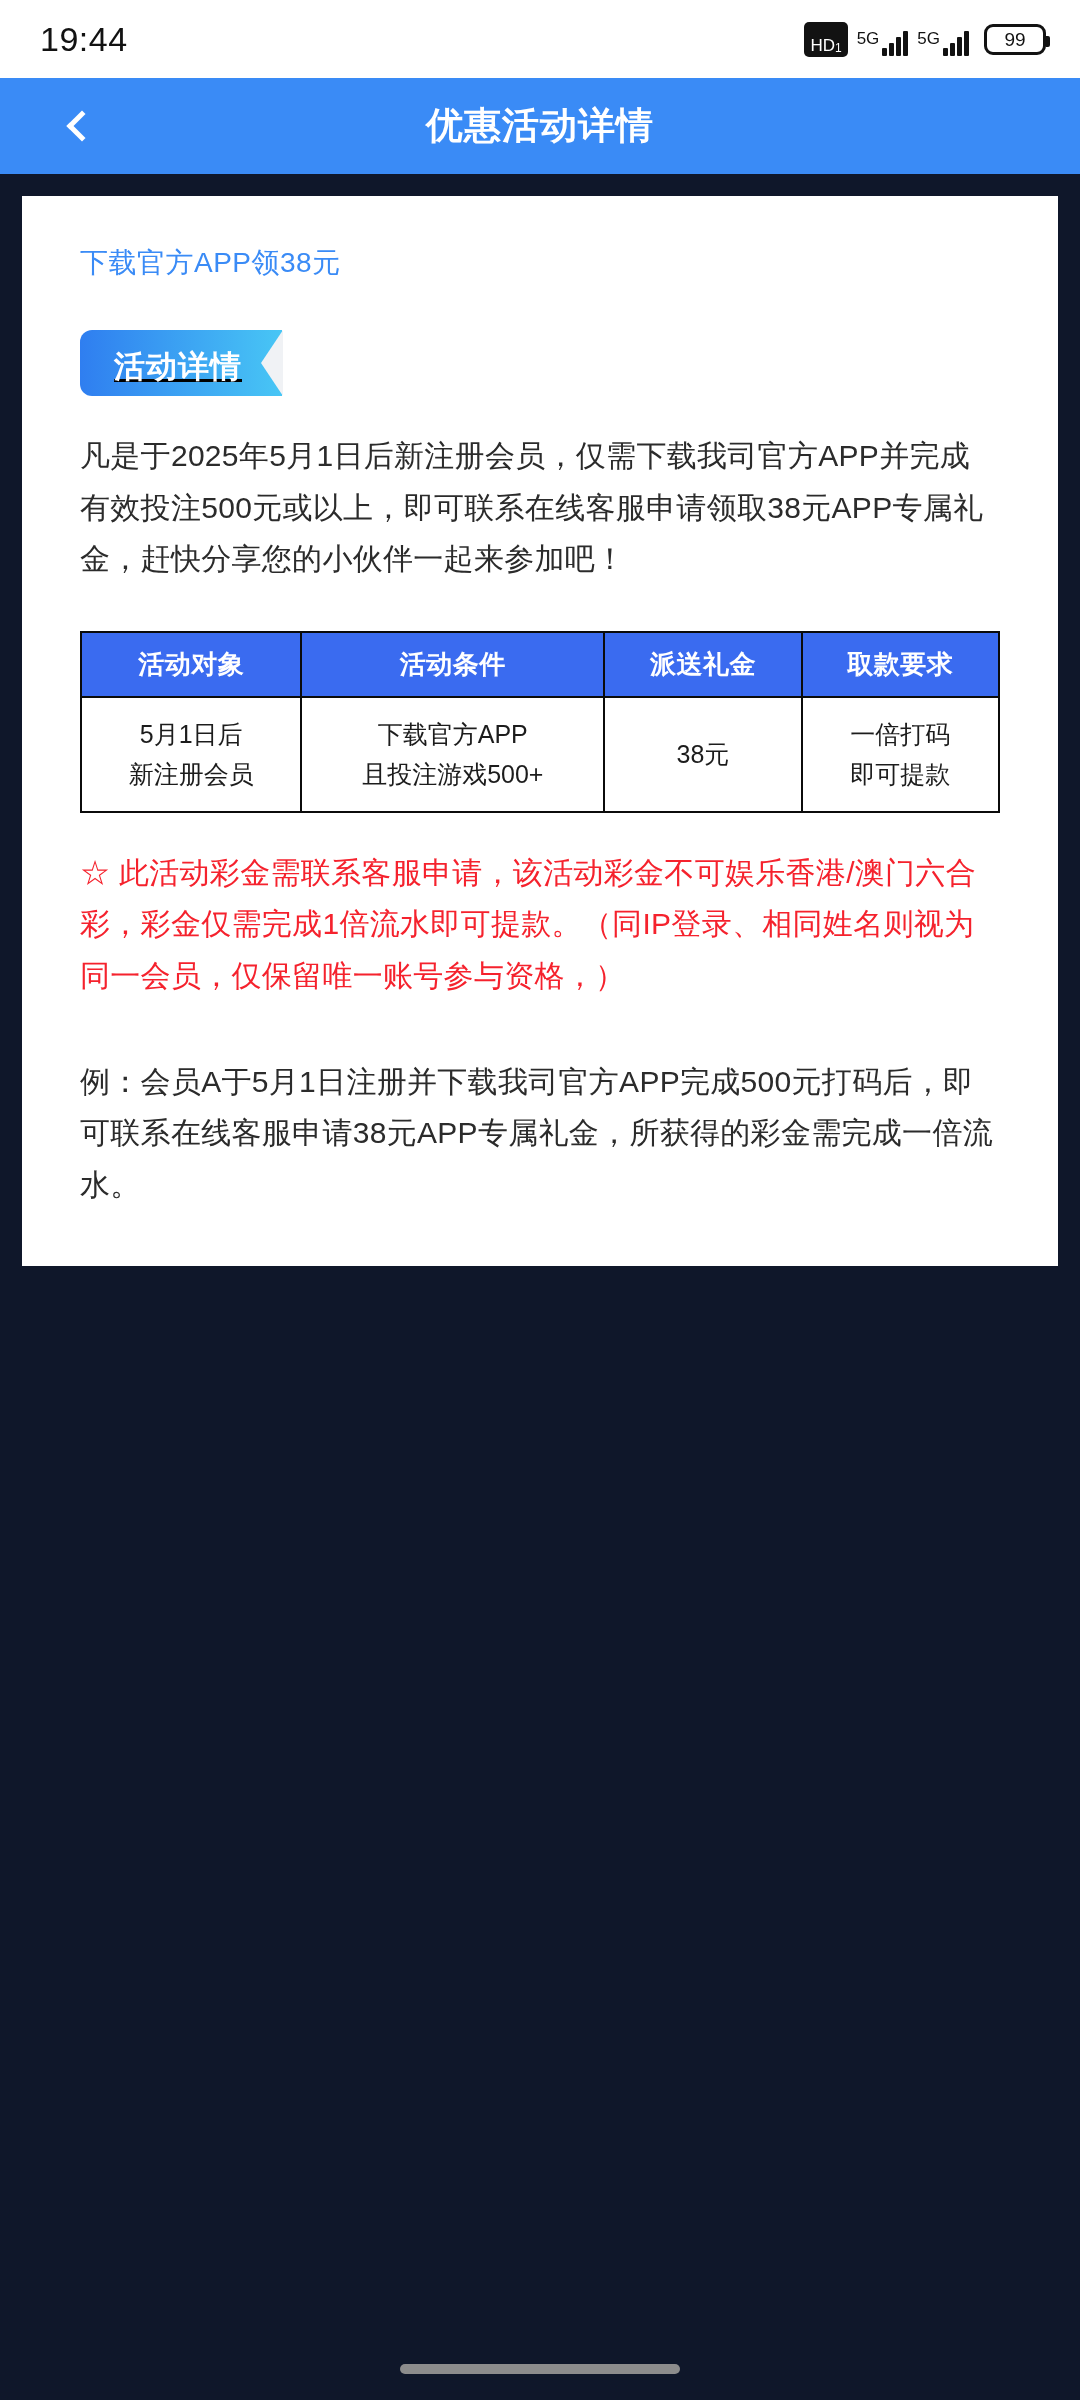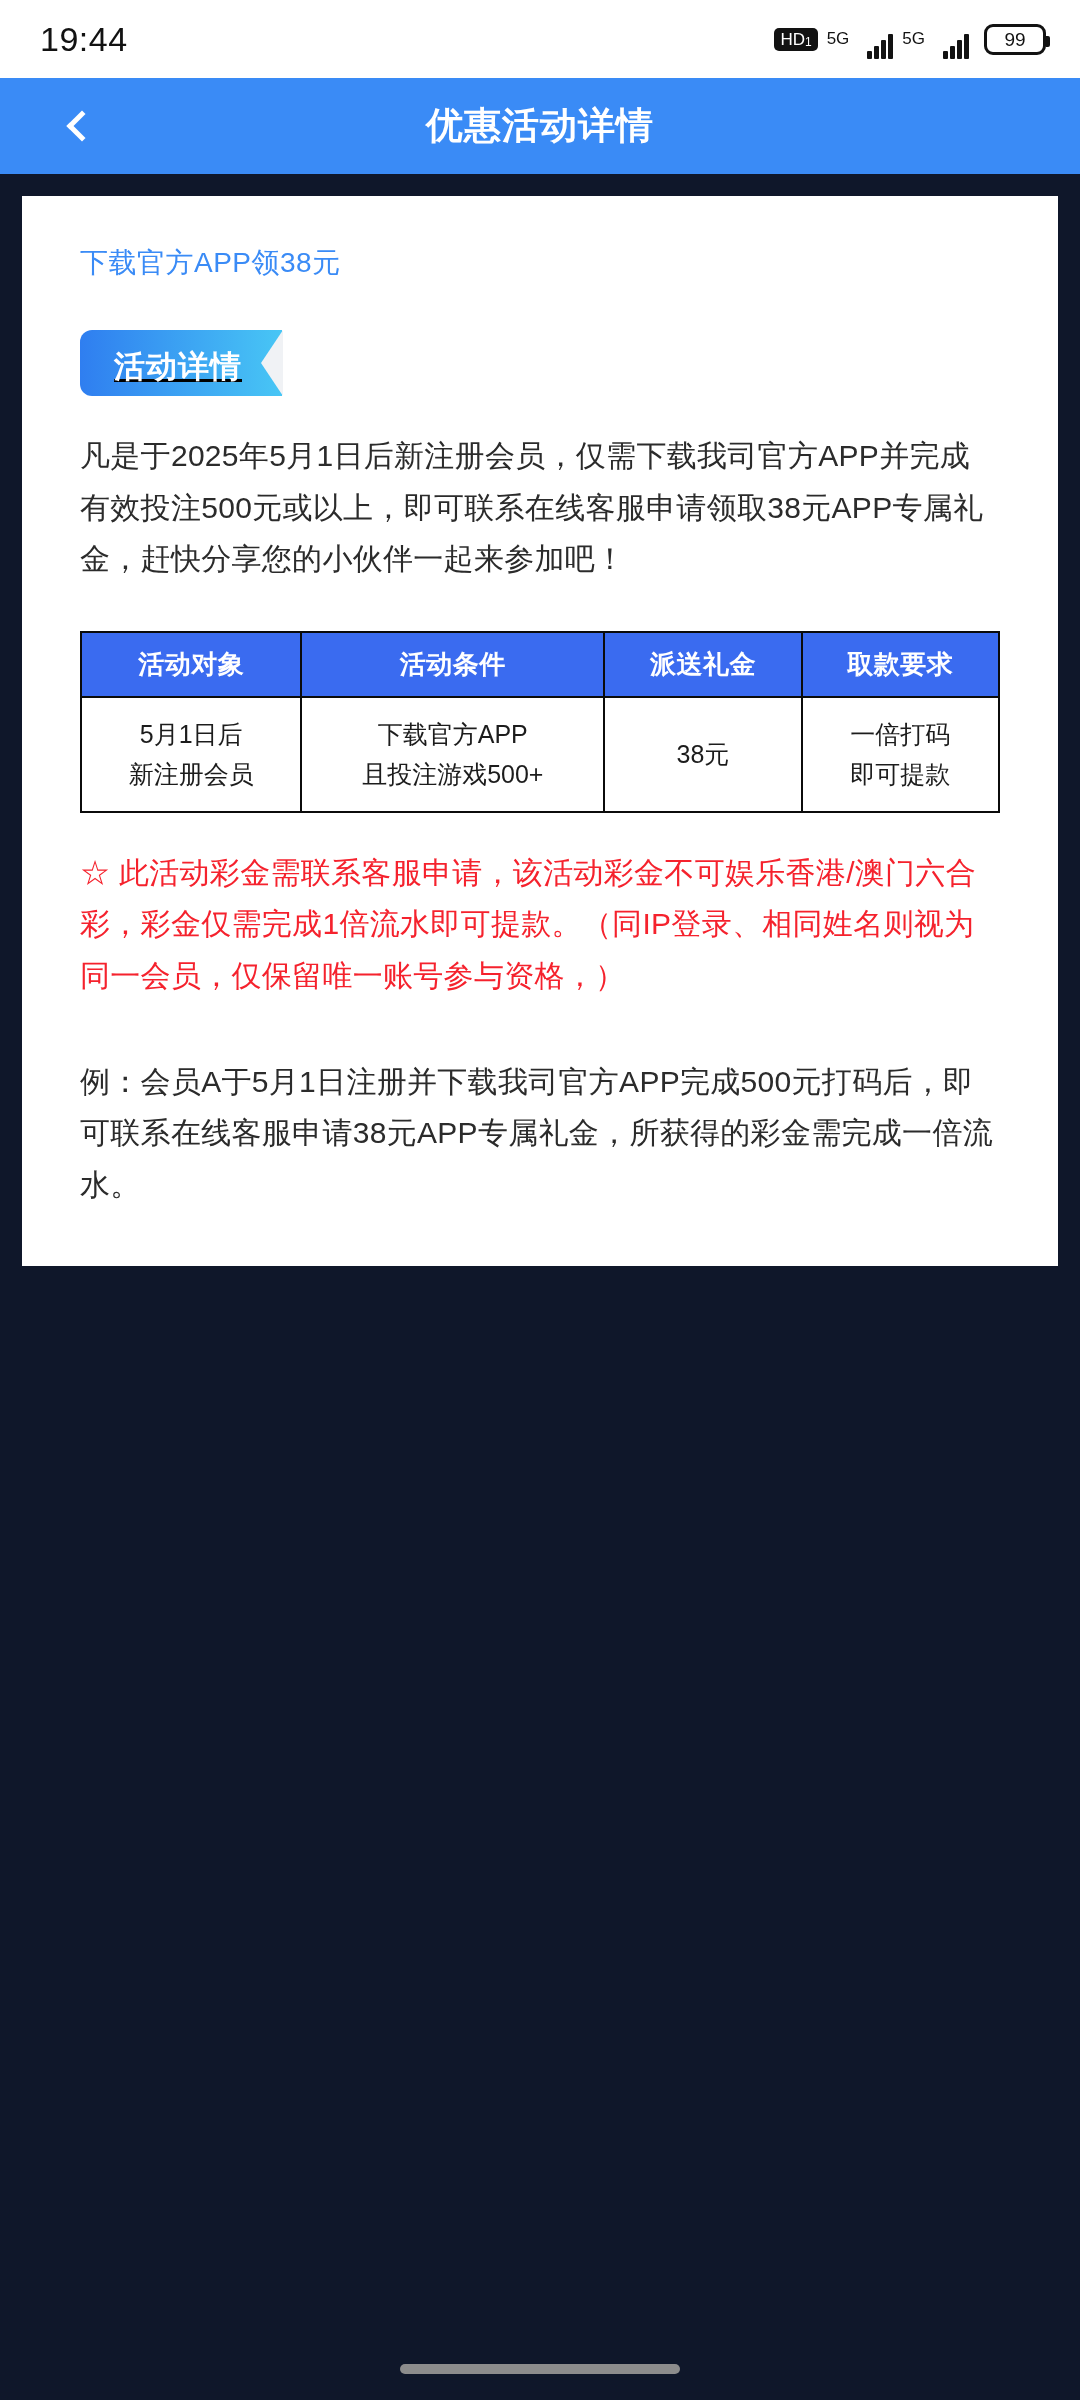--- a/index.html
+++ b/index.html
@@ -29,28 +29,28 @@
   .status-right {
     display: flex;
     align-items: center;
     gap: 9px;
   }
   .hd-badge {
     background: #121212;
     color: #ffffff;
     font-size: 17px;
     border-radius: 5px;
-    padding: 3px 6px 3px 6px;
+    padding: 15px 6px 3px 6px;
     line-height: 1;
     letter-spacing: 0;
     display: flex;
     align-items: flex-end;
   }
   .hd-badge sub { font-size: 12px; line-height: 1; }
-  .sig-group { display: flex; align-items: center; gap: 18px; margin-top: 13px; }
+  .sig-group { display: flex; align-items: flex-start; gap: 3px; margin-top: 13px; }
   .sig-label { font-size: 17px; color: #121212; line-height: 1; margin-bottom: 14px; }
   .bars { display: flex; align-items: flex-end; gap: 2px; height: 26px; }
   .bars i { width: 5px; background: #121212; border-radius: 1px; display: block; }
   .bars i:nth-child(1) { height: 8px; }
   .bars i:nth-child(2) { height: 13px; }
   .bars i:nth-child(3) { height: 19px; }
   .bars i:nth-child(4) { height: 25px; }
   .battery {
     width: 62px; height: 31px;
     border: 3px solid #121212;

